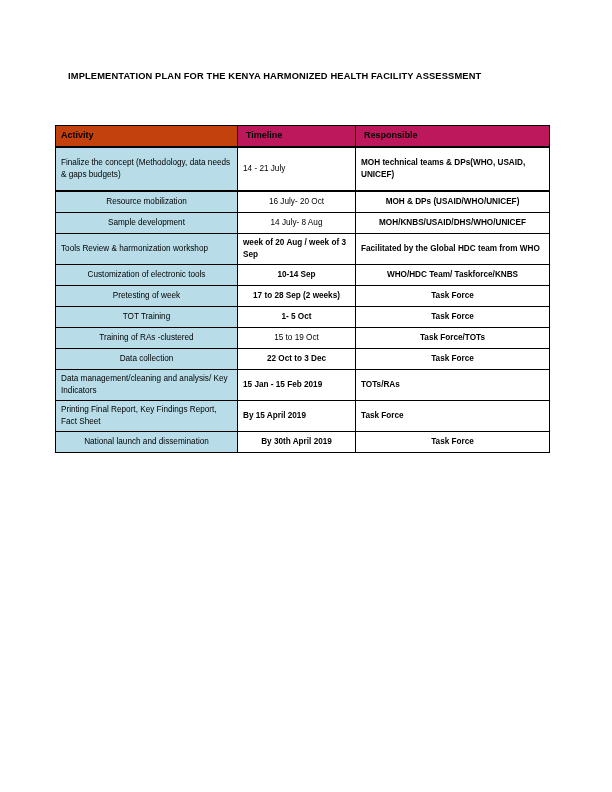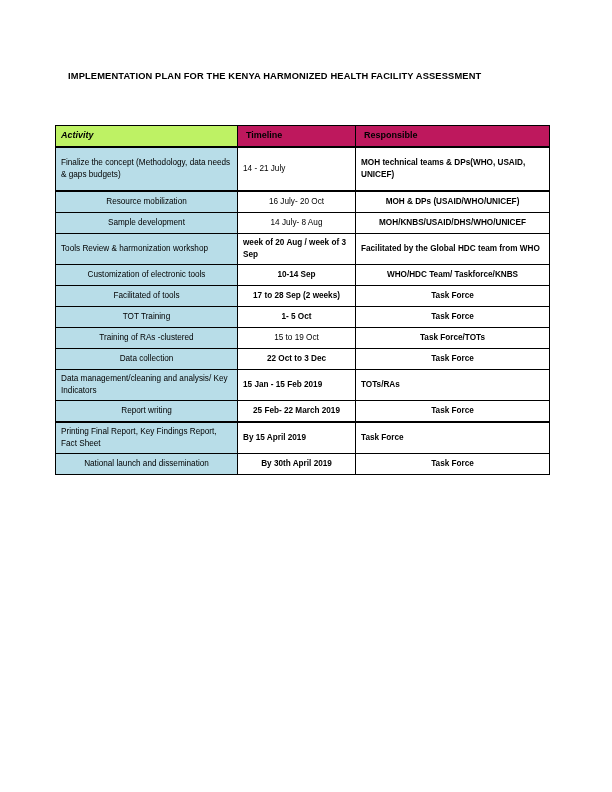--- a/index.html
+++ b/index.html
@@ -55,22 +55,21 @@
   .col-responsible { width: 194px; }
 
   .plan-table thead th {
     font-weight: bold;
     font-size: 9px;
     padding-top: 4px;
     padding-bottom: 4px;
     border-bottom: 2px solid #000000;
   }
   th.hdr-activity {
-    background: #bef264;
-    font-style: italic;
+    background: #c2410c;
   }
   th.hdr-plain {
     background: #be185d;
     padding-left: 8px;
   }
   td.cell-activity {
     background: #b8dde8;
   }
   td.cell-plain {
     background: #ffffff;
@@ -139,21 +138,21 @@
       </tr>
 
       <tr class="short-row">
         <td class="cell-activity">Customization of electronic tools</td>
         <td class="cell-plain bold-text">10-14 Sep</td>
         <td class="cell-plain bold-text">WHO/HDC Team/ Taskforce/KNBS</td>
       </tr>
 
 
       <tr class="short-row">
-        <td class="cell-activity">Facilitated of tools</td>
+        <td class="cell-activity">Pretesting of week</td>
         <td class="cell-plain bold-text">17 to 28 Sep (2 weeks)</td>
         <td class="cell-plain bold-text">Task Force</td>
       </tr>
 
       <tr class="short-row">
         <td class="cell-activity">TOT Training</td>
         <td class="cell-plain bold-text">1- 5 Oct</td>
         <td class="cell-plain bold-text">Task Force</td>
       </tr>
 
@@ -168,25 +167,20 @@
         <td class="cell-plain bold-text">22 Oct to 3 Dec</td>
         <td class="cell-plain bold-text">Task Force</td>
       </tr>
 
       <tr class="med-row">
         <td class="cell-activity">Data management/cleaning and analysis/ Key Indicators</td>
         <td class="cell-plain bold-text">15 Jan - 15 Feb 2019</td>
         <td class="cell-plain bold-text">TOTs/RAs</td>
       </tr>
 
-      <tr class="short-row row-sep-bottom">
-        <td class="cell-activity">Report writing</td>
-        <td class="cell-plain bold-text">25 Feb- 22 March 2019</td>
-        <td class="cell-plain bold-text">Task Force</td>
-      </tr>
 
       <tr class="med-row">
         <td class="cell-activity">Printing Final Report, Key Findings Report, Fact Sheet</td>
         <td class="cell-plain bold-text">By 15 April 2019</td>
         <td class="cell-plain bold-text">Task Force</td>
       </tr>
 
       <tr class="short-row">
         <td class="cell-activity">National launch and dissemination</td>
         <td class="cell-plain bold-text">By 30th April 2019</td>

